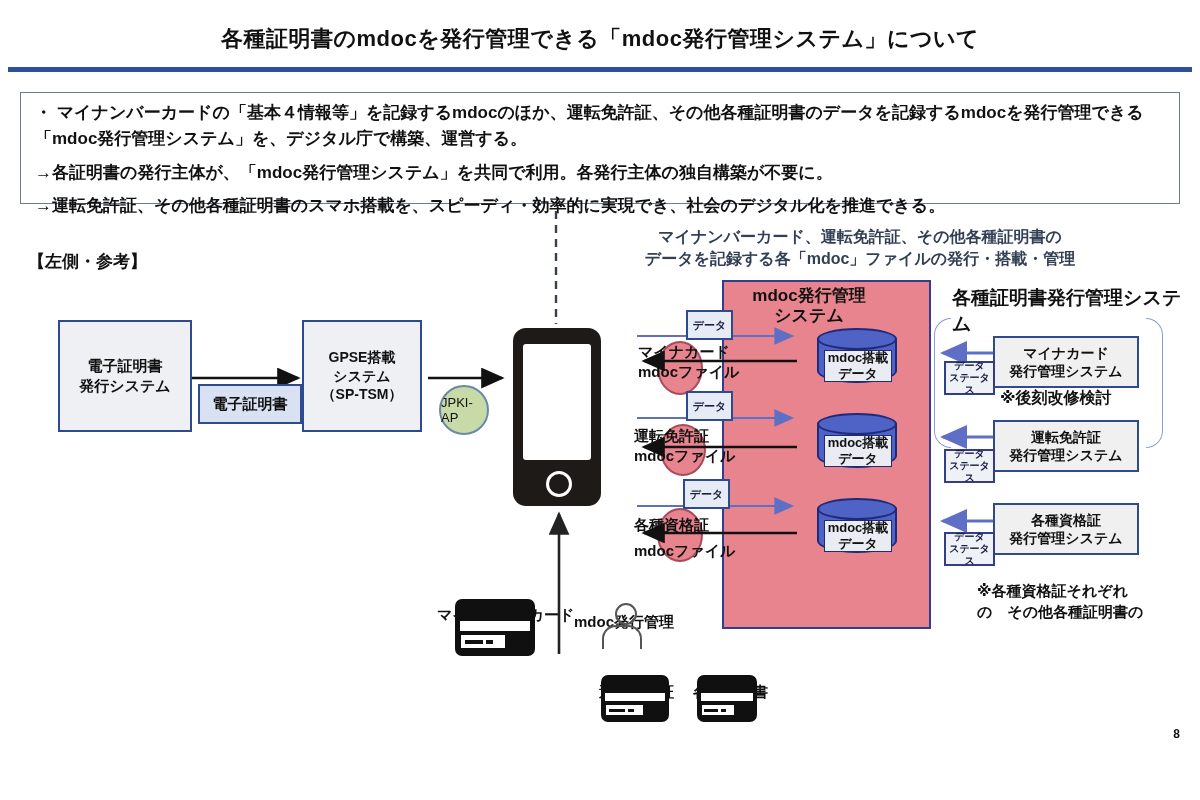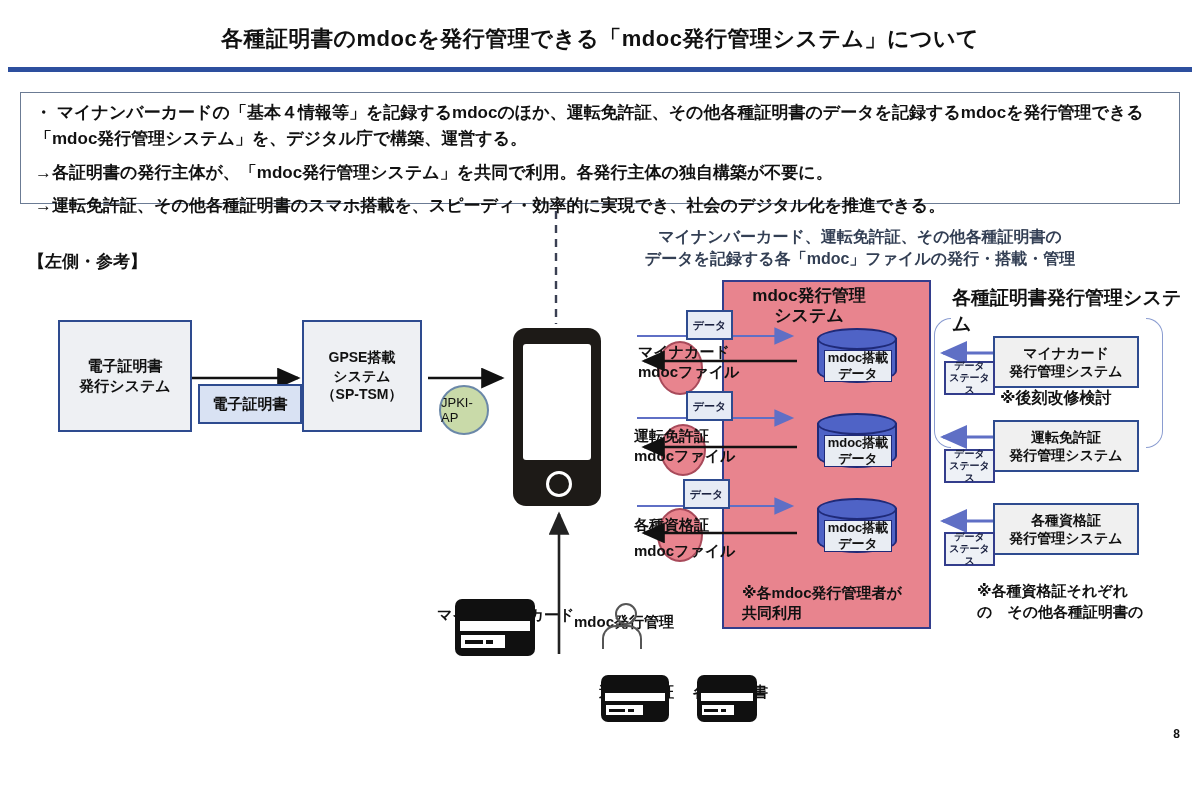--- a/index.html
+++ b/index.html
@@ -94,22 +94,20 @@
     <div class="screen"></div>
     <div class="home"></div>
   </div>
 
   <div class="abs sec-head-r t">マイナンバーカード、運転免許証、その他各種証明書の
 データを記録する各「mdoc」ファイルの発行・搭載・管理</div>
 
   <div class="abs redbox"></div>
   <div class="abs redbox-title t">mdoc発行管理
 システム</div>
-  <div class="abs redbox-note t">※各mdoc発行管理者が
-共同利用</div>
 
   <div class="abs cyl" style="left:817px;top:328px;">
     <div class="body"></div>
       <div class="top"></div>
     <div class="tag t">mdoc搭載
 データ</div>
   </div>
   <div class="abs cyl" style="left:817px;top:413px;">
     <div class="body"></div>
       <div class="top"></div>

